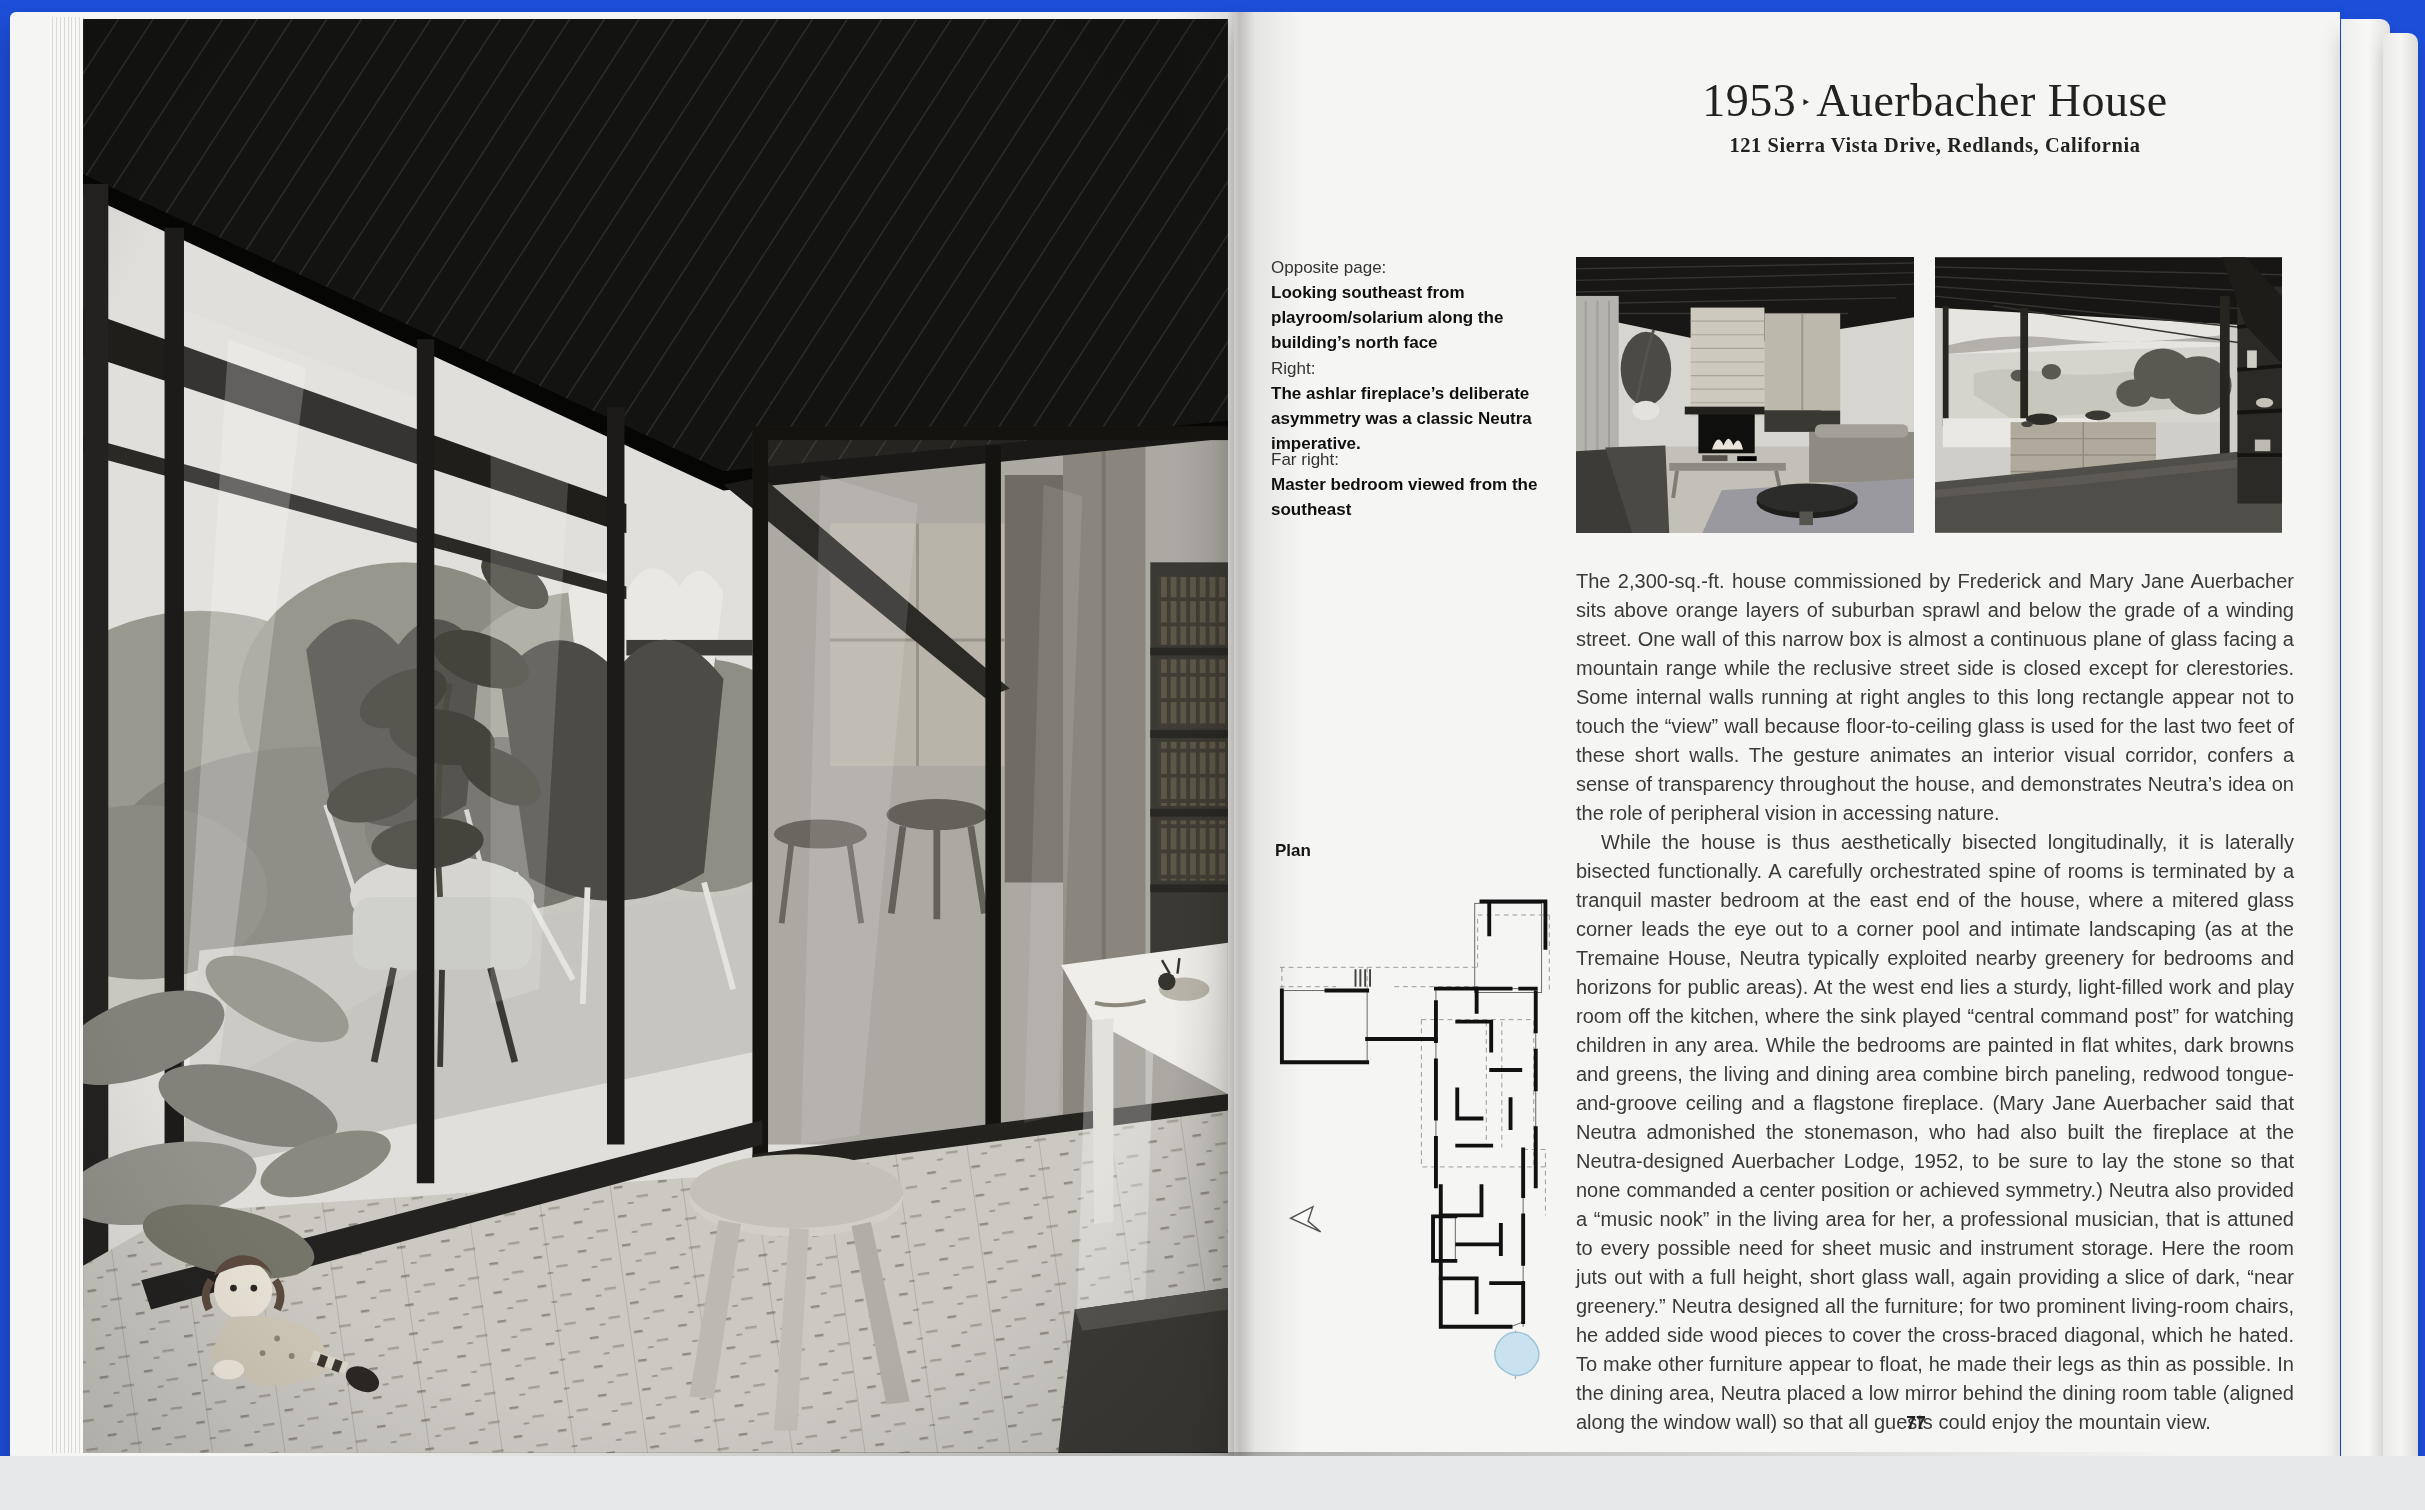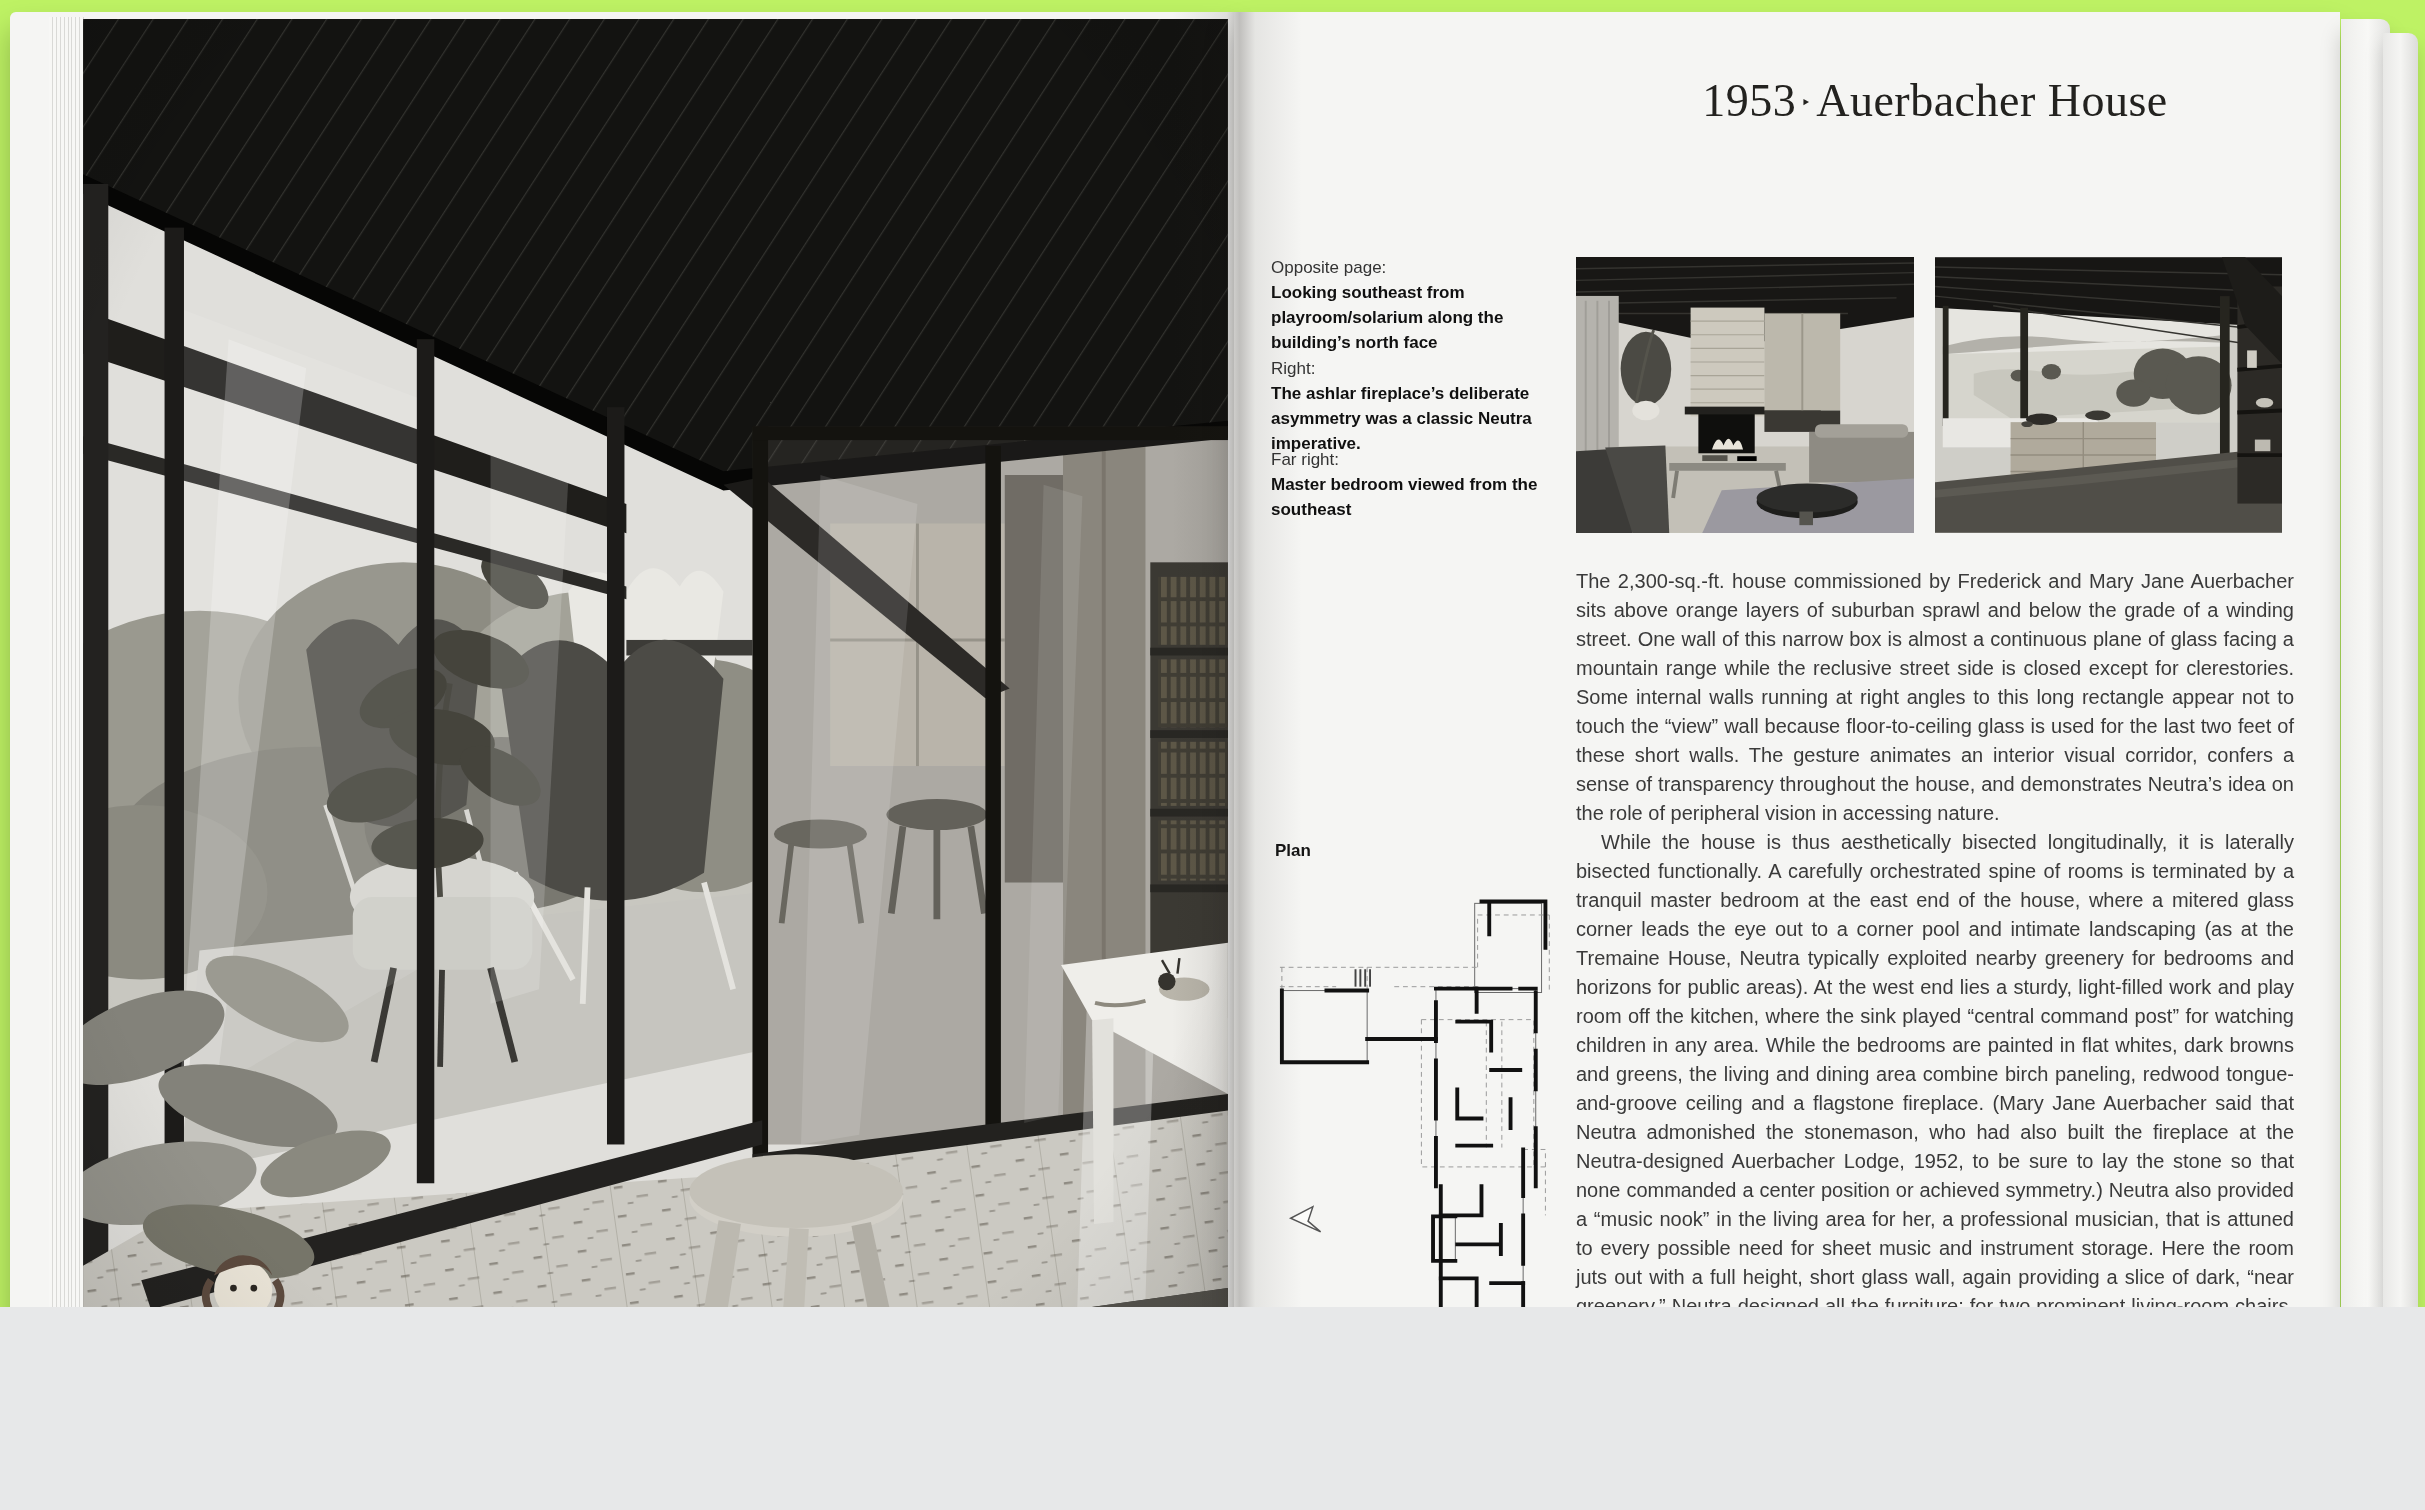--- a/index.html
+++ b/index.html
@@ -1,16 +1,16 @@
 <!DOCTYPE html>
 <html><head>
 <meta charset="utf-8">
 <style>
   html,body{margin:0;padding:0;background:#e7e8e9;}
-  .canvas{position:relative;width:2426px;height:1307px;background:#bef264;overflow:hidden;
+  .canvas{position:relative;width:2426px;height:1456px;background:#1d4ed8;overflow:hidden;
           font-family:"Liberation Sans",sans-serif;}
   
   .page{position:absolute;background:#f5f5f3;}
   .left-page{left:9.7px;top:11.6px;width:1225px;height:1448px;border-radius:5.8px 0 0 5.8px;
              box-shadow:0 17.5px 29px rgba(0,0,0,0.25);}
   .page-stack-left{position:absolute;left:39px;top:5.8px;width:35px;height:1436px;
      background:repeating-linear-gradient(to right,#f7f7f5 0 2.9px,#d9d9d6 2.9px 3.9px);}
   .right-page{left:1234px;top:11.6px;width:1106px;height:1448px;
               box-shadow:0 17.5px 29px rgba(0,0,0,0.22);}
   .under-page-1{left:2341px;top:19.4px;width:49px;height:1454px;border-radius:0 9.7px 9.7px 0;
@@ -244,20 +244,21 @@
           </radialGradient>
         </defs>
       </svg>
     </div>
   </div>
 
   <div class="page right-page">
 
     <div class="title-row">
       <div class="title-main"><span>1953</span><span class="title-sep">‣</span><span>Auerbacher House</span></div>
+      <div class="title-sub">121 Sierra Vista Drive, Redlands, California</div>
     </div>
 
     <div class="caption-col">
       <div class="cap-group" style="top:243px">
         <div class="cap-label">Opposite page:</div>
         <div class="cap-text">Looking southeast from playroom/solarium along the building’s north face</div>
       </div>
       <div class="cap-group" style="top:344px">
         <div class="cap-label">Right:</div>
         <div class="cap-text">The ashlar fireplace’s deliberate asymmetry was a classic Neutra imperative.</div>

